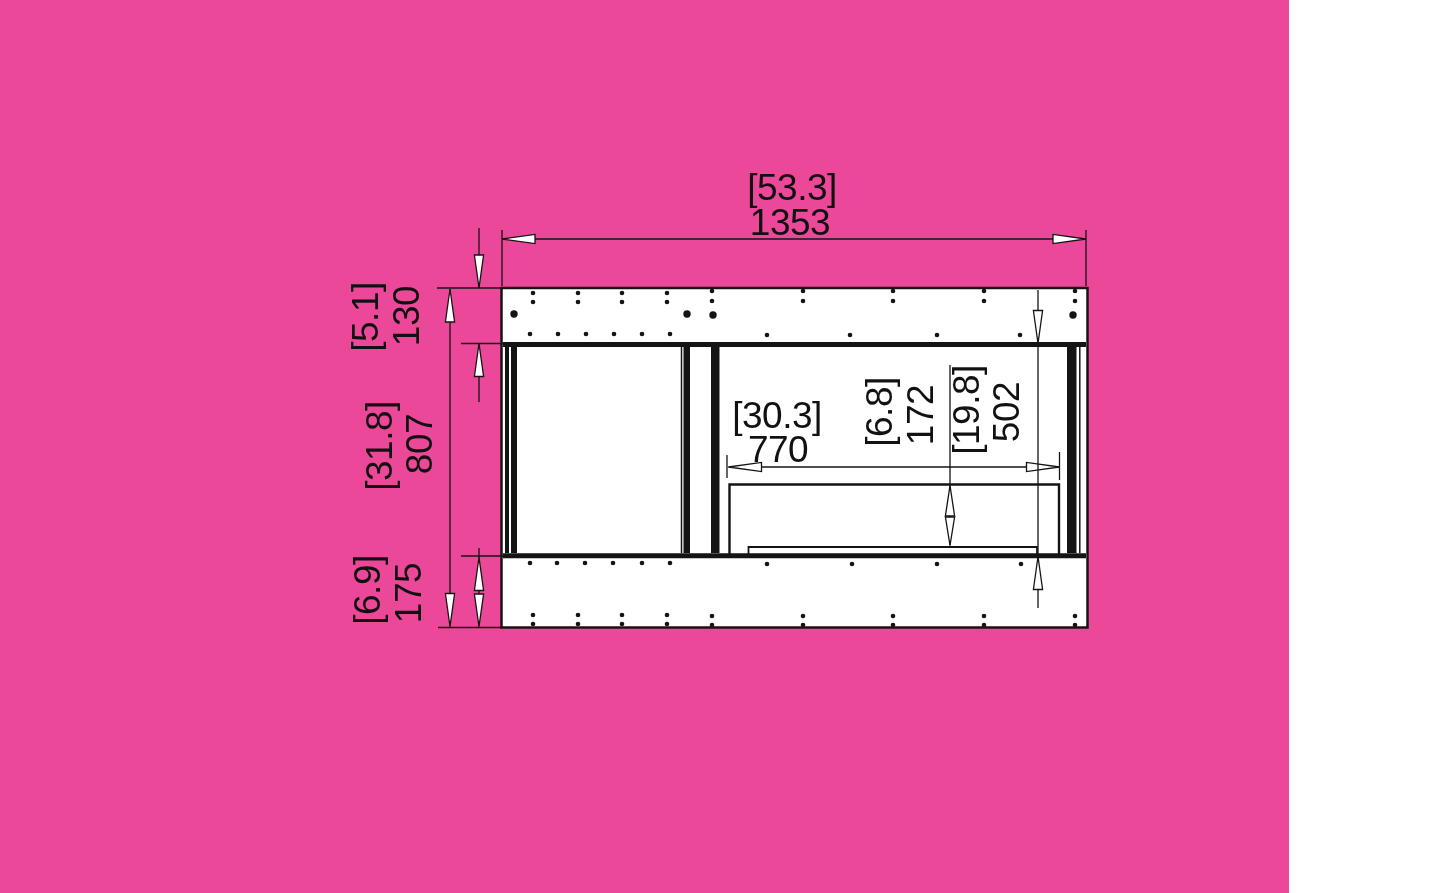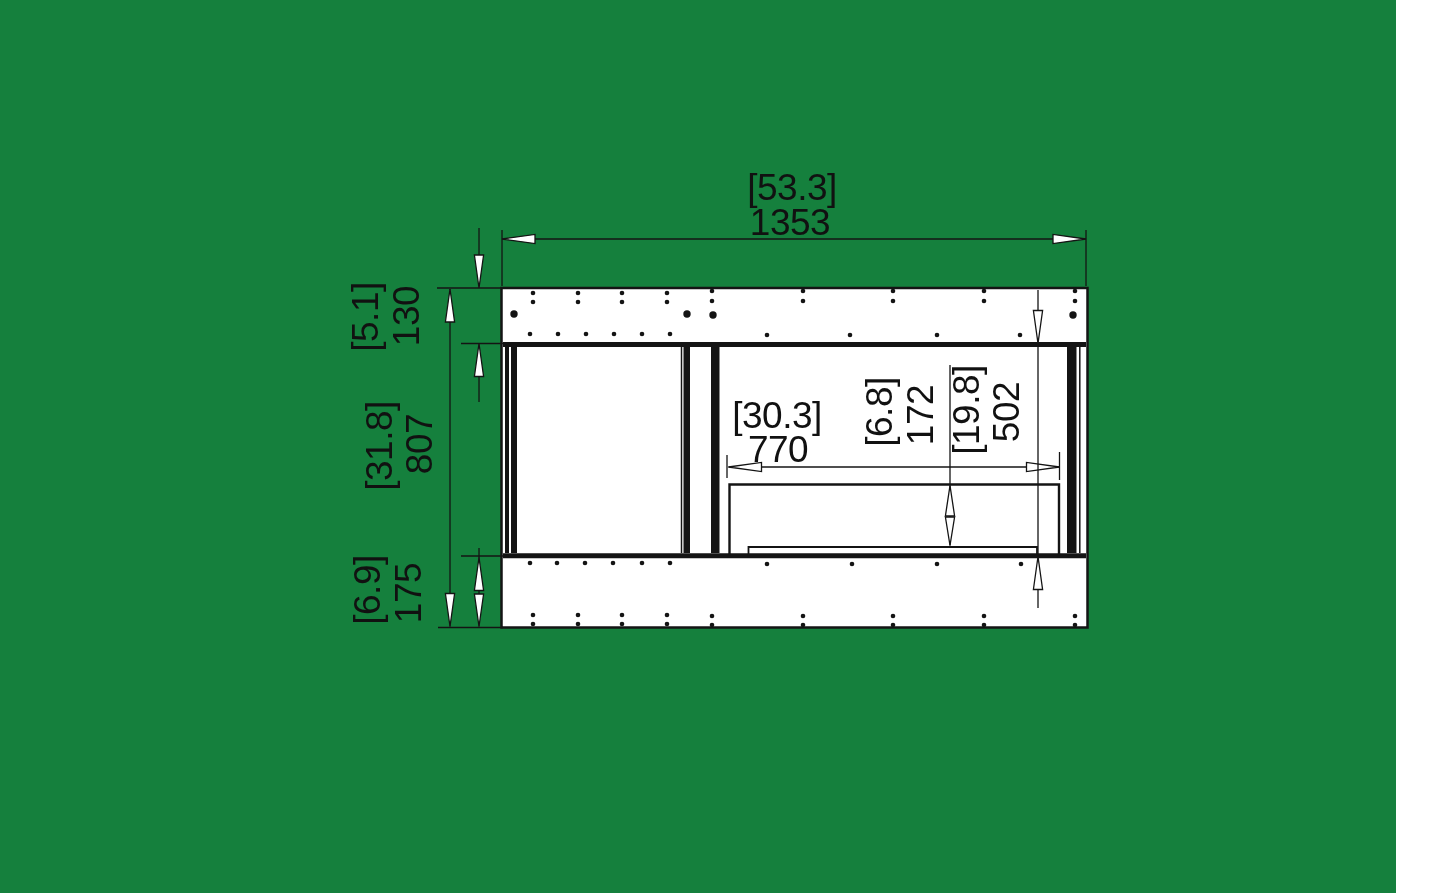--- a/index.html
+++ b/index.html
@@ -1,16 +1,16 @@
 <!DOCTYPE html>
 <html><head>
 <meta charset="utf-8">
 <style>
   html,body{margin:0;padding:0;background:#ffffff;width:1445px;height:893px;overflow:hidden;}
-  #canvas{position:relative;width:1396px;height:893px;background:#15803d;}
+  #canvas{position:relative;width:1289px;height:893px;background:#ec4899;}
   svg{position:absolute;left:0;top:0;}
   .frame{stroke:#141414;stroke-width:2.5;fill:#ffffff;}
   .thin{stroke:#141414;stroke-width:1.5;fill:none;}
   .joint{stroke:#141414;stroke-width:1.4;fill:none;}
   .band{stroke:#141414;stroke-width:5;fill:none;}
   .post{fill:#141414;stroke:none;}
   .firebox{stroke:#141414;stroke-width:2.4;fill:none;}
   .tray{stroke:#141414;stroke-width:1.8;fill:none;}
   .dim{stroke:#141414;stroke-width:1.3;fill:none;}
   .arrow{fill:#ffffff;stroke:#141414;stroke-width:1.3;}

